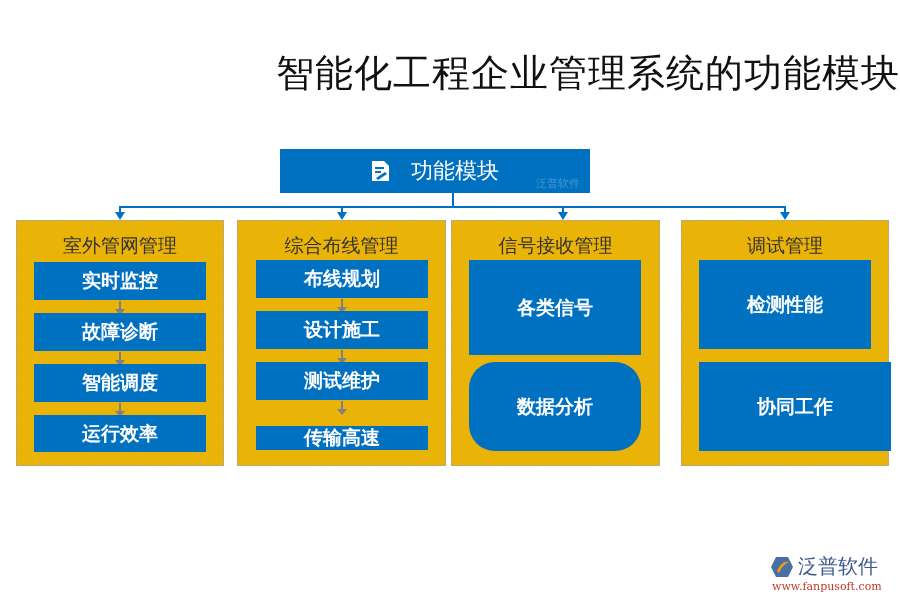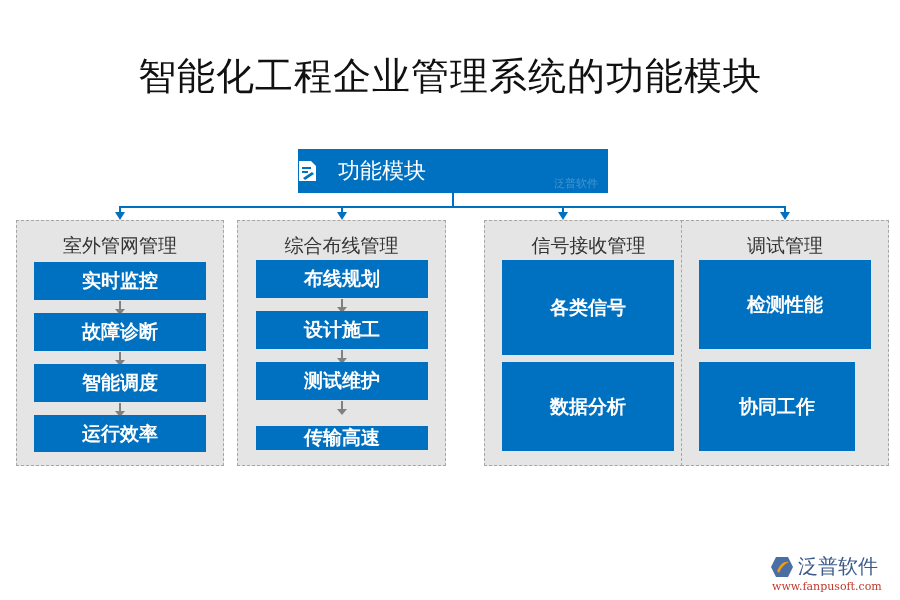--- a/index.html
+++ b/index.html
@@ -1,45 +1,45 @@
 <!DOCTYPE html>
 <html><head>
 <meta charset="utf-8">
 <style>
   * { box-sizing: border-box; margin: 0; padding: 0; }
   html, body { width: 900px; height: 600px; background: #ffffff; overflow: hidden; }
   body { position: relative; font-family: "DejaVu Serif", "Liberation Serif", serif; }
 
   .title {
-    position: absolute; left: 0; top: 52px; width: 900px; text-align: center;
+    position: absolute; left: 0; top: 52px; width: 900px; text-align: right;
     font-size: 38px; color: #111111; letter-spacing: 1px; line-height: 48px;
-    font-family: Liberation Serif, serif;
+    font-family: Liberation Mono, monospace;
   }
 
   .root {
-    position: absolute; left: 298px; top: 149px; width: 310px; height: 44px;
-    background: #0070c0; color: #fff; display: flex; align-items: center; justify-content: flex-start;
+    position: absolute; left: 280px; top: 149px; width: 310px; height: 44px;
+    background: #0070c0; color: #fff; display: flex; align-items: center; justify-content: center;
     font-size: 22px; gap: 20px;
   }
   .root svg { width: 20px; height: 22px; }
   .root .wm {
     position: absolute; right: 10px; bottom: 2px; font-size: 11px; color: rgba(255,255,255,0.25);
     font-family: "DejaVu Sans", sans-serif;
   }
 
   .conn { position: absolute; background: #0070c0; }
   .arrow {
     position: absolute; width: 0; height: 0;
     border-left: 5px solid transparent; border-right: 5px solid transparent;
     border-top: 8px solid #0070c0;
   }
 
   .group {
     position: absolute; top: 220px; height: 246px;
-    background: #e5e5e5; border: 1.5px dashed #a6a6a6;
+    background: #eab308; border: 1.5px dashed #a6a6a6;
   }
   .group-title {
     position: absolute; left: 0; right: 0; top: 12px; text-align: center;
     font-size: 19px; color: #333; line-height: 24px;
   }
   .item {
     position: absolute; background: #0070c0; color: #fff;
     display: flex; align-items: center; justify-content: center;
     font-size: 19px; font-weight: bold; text-align: right;
   }
@@ -103,30 +103,30 @@
   <div class="group-title">综合布线管理</div>
   <div class="item" style="left:18px; top:39px; width:172px; height:38px;">布线规划</div>
   <div class="sub-arrow" style="left:103px; top:78px; height:8px;"></div>
   <div class="item" style="left:18px; top:90px; width:172px; height:38px;">设计施工</div>
   <div class="sub-arrow" style="left:103px; top:129px; height:8px;"></div>
   <div class="item" style="left:18px; top:141px; width:172px; height:38px;">测试维护</div>
   <div class="sub-arrow" style="left:103px; top:180px; height:8px;"></div>
   <div class="item" style="left:18px; top:205px; width:172px; height:24px;font-family:Liberation Serif, serif;">传输高速</div>
 </div>
 
-<div class="group" style="left:484px; width:209px;">
+<div class="group" style="left:451px; width:209px;">
   <div class="group-title">信号接收管理</div>
   <div class="item" style="left:17px; top:39px; width:172px; height:95px;">各类信号</div>
-  <div class="item" style="left:17px; top:141px; width:172px; height:89px;">数据分析</div>
+  <div class="item" style="left:17px; top:141px; width:172px; height:89px;border-radius:26px;">数据分析</div>
 </div>
 
 <div class="group" style="left:681px; width:208px;">
   <div class="group-title">调试管理</div>
   <div class="item" style="left:17px; top:39px; width:172px; height:89px;">检测性能</div>
-  <div class="item" style="left:17px; top:141px; width:156px; height:89px;">协同工作</div>
+  <div class="item" style="left:17px; top:141px; width:192px; height:89px;">协同工作</div>
 </div>
 
 <div class="logo">
   <div class="brand">
     <svg width="24" height="22" viewBox="0 0 24 22">
       <path d="M6 1 H18 L23 11 L18 21 H6 L1 11 Z" fill="#4a6fa5"></path>
       <path d="M7 15 Q12 4 19 6 Q12 9 9 17 Z" fill="#f39c12"></path>
     </svg>
     <span>泛普软件</span>
   </div>

